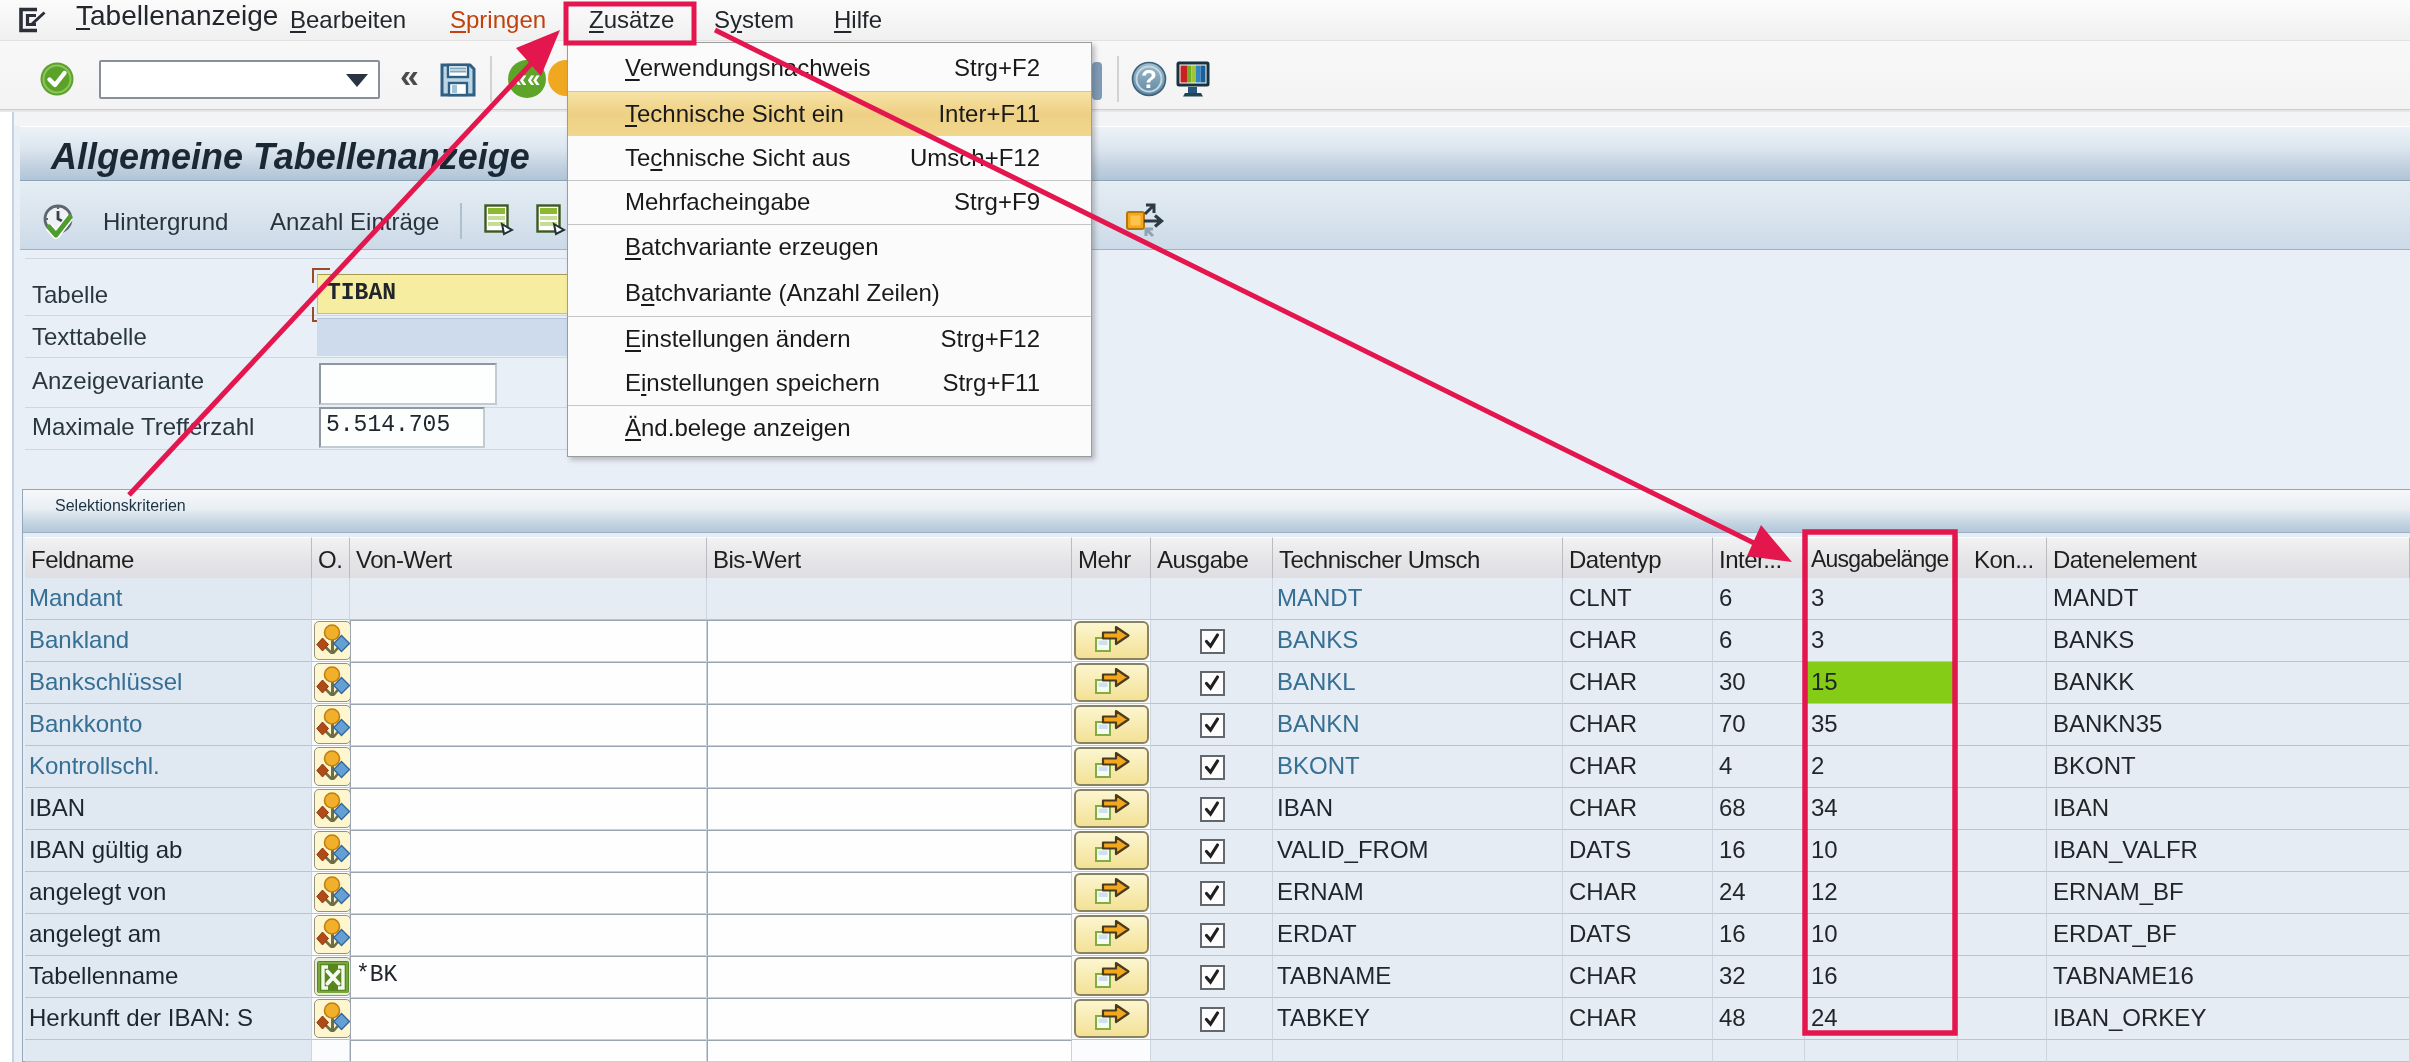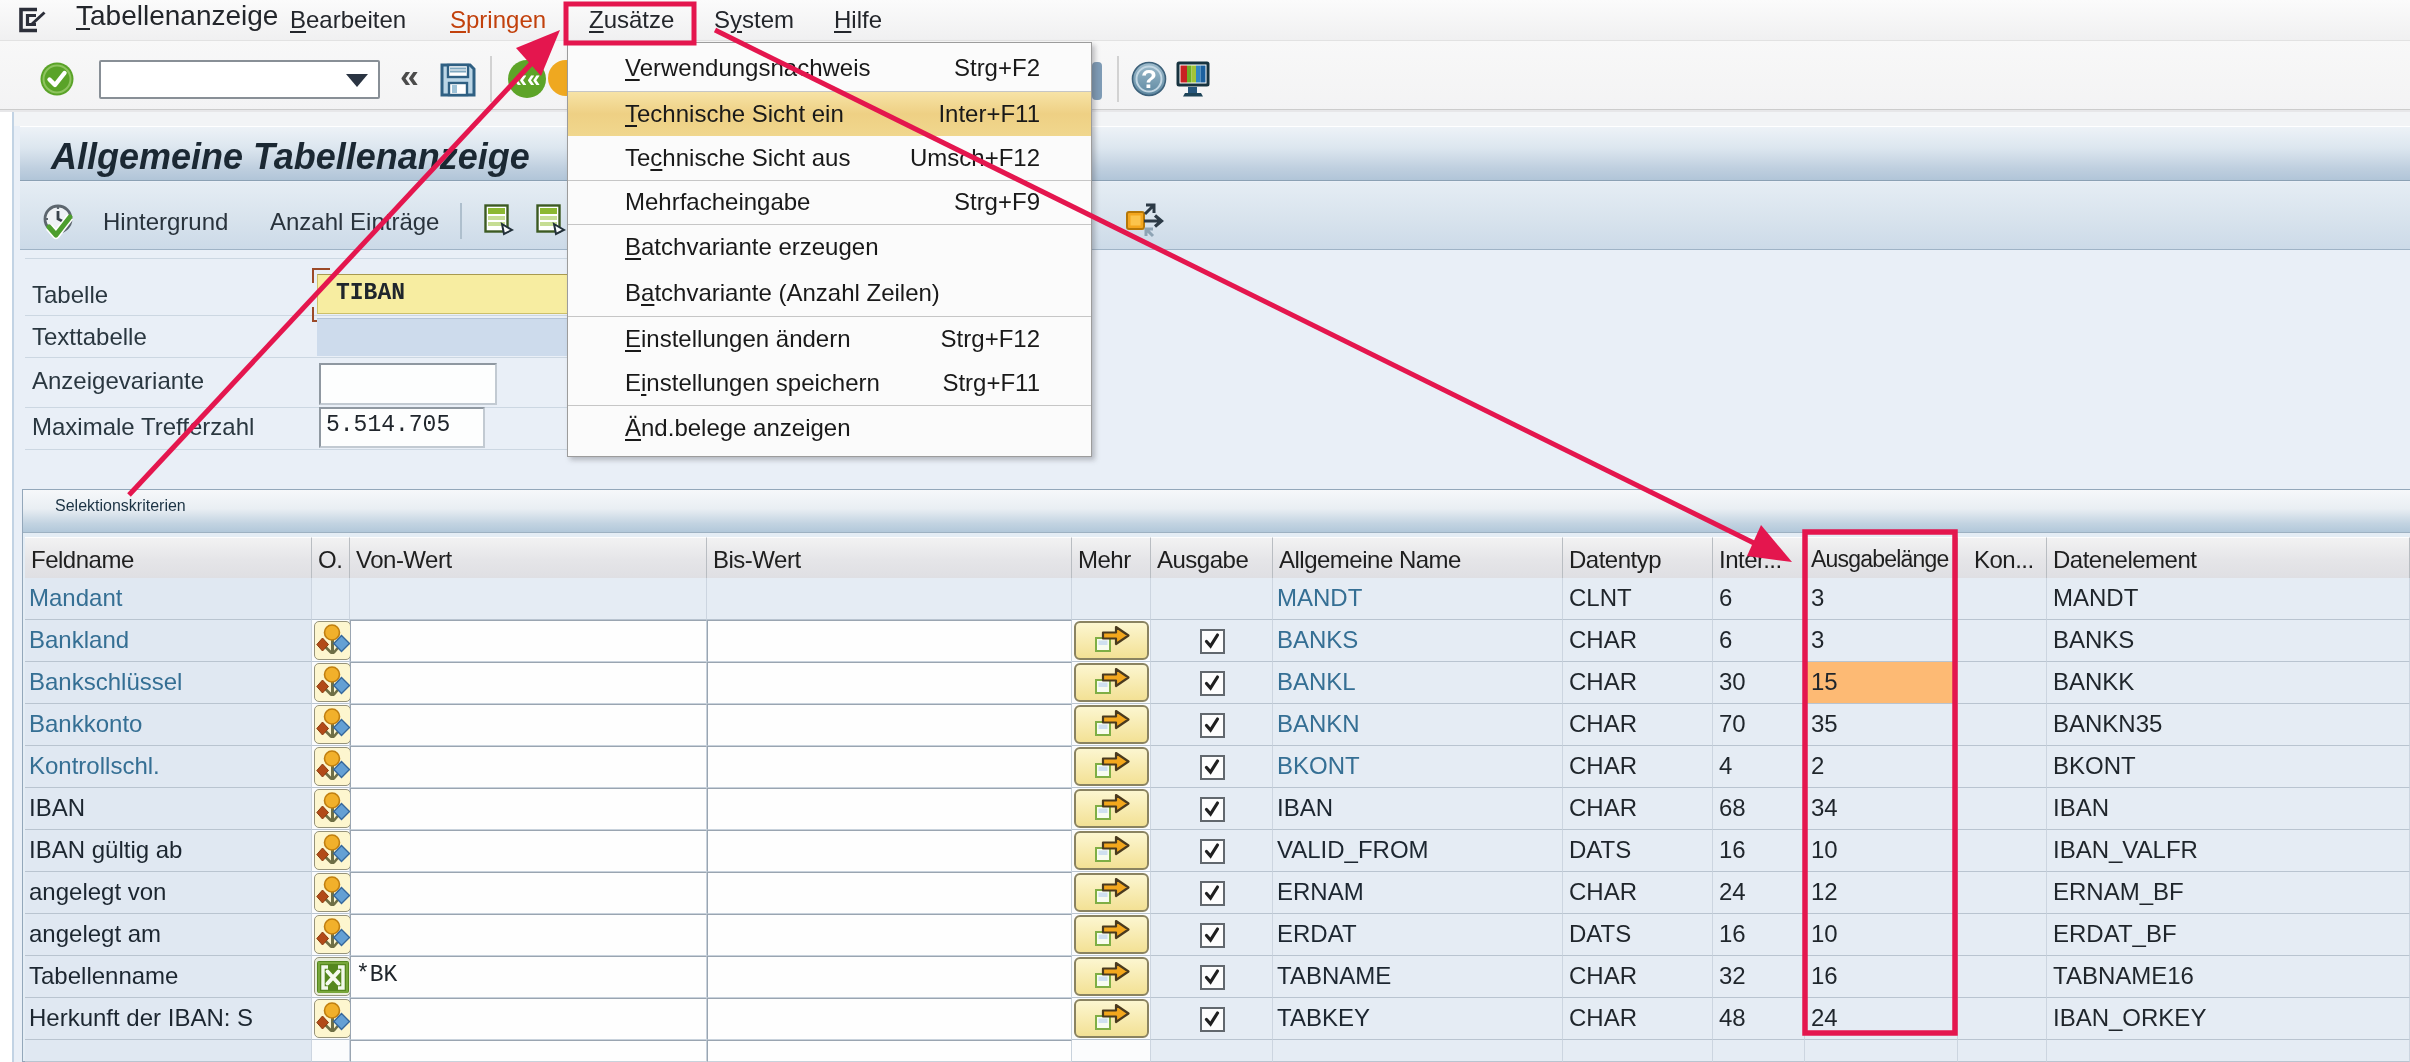--- a/index.html
+++ b/index.html
@@ -110,21 +110,21 @@
 <div class="abs" style="left:25px;top:258px;width:1060px;height:1px;background:#ccd7e2;"></div>
 <div class="abs" style="left:25px;top:315px;width:1060px;height:1px;background:#ccd7e2;"></div>
 <div class="abs" style="left:25px;top:357px;width:1060px;height:1px;background:#ccd7e2;"></div>
 <div class="abs" style="left:25px;top:407px;width:1060px;height:1px;background:#ccd7e2;"></div>
 <div class="abs" style="left:25px;top:449px;width:1060px;height:1px;background:#ccd7e2;"></div>
 <div class="lbl" style="left:32px;top:281px;">Tabelle</div>
 <div class="lbl" style="left:32px;top:323px;">Texttabelle</div>
 <div class="lbl" style="left:32px;top:367px;">Anzeigevariante</div>
 <div class="lbl" style="left:32px;top:413px;">Maximale Trefferzahl</div>
 <div class="abs" style="left:317px;top:274px;width:700px;height:40px;background:#f7eda1;border:1px solid #cdc06a;border-top-color:#a89a50;box-sizing:border-box;"></div>
-<div class="abs mono" style="left:336px;top:280px;font-size:23px;font-weight:600;color:#20262c;">TIBAN</div>
+<div class="abs mono" style="left:327px;top:280px;font-size:23px;font-weight:600;color:#20262c;">TIBAN</div>
 <div class="abs" style="left:312px;top:268px;width:16px;height:13px;border-left:2.5px solid #9c4a28;border-top:2.5px solid #9c4a28;"></div>
 <div class="abs" style="left:312px;top:307px;width:16px;height:13px;border-left:2.5px solid #9c4a28;border-bottom:2.5px solid #9c4a28;"></div>
 <div class="abs" style="left:317px;top:318px;width:700px;height:38px;background:#cddbec;border-top:1px solid #b3c4d8;box-sizing:border-box;"></div>
 <div class="abs" style="left:319px;top:363px;width:178px;height:42px;background:#fdfefe;border:2px solid #8f98a1;border-right-color:#c2cad2;border-bottom-color:#c2cad2;box-sizing:border-box;"></div>
 <div class="abs" style="left:319px;top:407px;width:166px;height:41px;background:#fdfefe;border:2px solid #8f98a1;border-right-color:#c2cad2;border-bottom-color:#c2cad2;box-sizing:border-box;"></div>
 <div class="abs mono" style="left:326px;top:412px;font-size:23px;color:#20262c;">5.514.705</div>
 <div class="abs" style="left:22px;top:489px;width:2388px;height:573px;border:1px solid #93a7ba;border-right:none;box-sizing:border-box;background:#e4edf5;"></div>
 <div class="abs" style="left:23px;top:490px;width:2387px;height:43px;background:linear-gradient(#f6f8fa,#e9eef3 45%,#c2d3e1 80%,#b2c8da);border-bottom:1px solid #9db1c2;box-sizing:border-box;"></div>
 <div class="abs" style="left:55px;top:497px;font-size:16px;color:#1c3344;">Selektionskriterien</div>
 <div class="hcell" style="left:25px;width:287px;">
@@ -139,21 +139,21 @@
 <div class="hcell" style="left:707px;width:365px;">
     <div class="htxt" style="">Bis-Wert</div>
   </div>
 <div class="hcell" style="left:1072px;width:79px;">
     <div class="htxt" style="">Mehr</div>
   </div>
 <div class="hcell" style="left:1151px;width:122px;">
     <div class="htxt" style="">Ausgabe</div>
   </div>
 <div class="hcell" style="left:1273px;width:290px;">
-    <div class="htxt" style="">Allgemeine Name</div>
+    <div class="htxt" style="">Technischer Umsch</div>
   </div>
 <div class="hcell" style="left:1563px;width:150px;">
     <div class="htxt" style="">Datentyp</div>
   </div>
 <div class="hcell" style="left:1713px;width:92px;">
     <div class="htxt" style="">Inter...</div>
   </div>
 <div class="hcell" style="left:1805px;width:153px;">
     <div class="htxt" style="font-size:23px;letter-spacing:-0.8px;">Ausgabelänge</div>
   </div>
@@ -221,21 +221,21 @@
 <rect x="8.5" y="17.5" width="9" height="4.5" fill="#cfe0f0"></rect>
 <path d="M13 9.5 L26 9.5 L26 4 L38.5 12.5 L26 21 L26 15.5 L13 15.5 Z" fill="#f3a71d" stroke="#4a3a1e" stroke-width="2.2" stroke-linejoin="round"></path>
 </svg></div>
 <div class="cell" style="left:1151px;top:662px;width:122px;height:42px;background:#e5ecf4;"></div>
 <div class="abs" style="left:1200px;top:671px;width:25px;height:25px;background:#fdfdfd;border:2.5px solid #62686e;box-sizing:border-box;"><svg width="20" height="20" viewBox="0 0 20 20">
       <path d="M4.5 10.5 L8.5 15 L15.5 4" stroke="#1f1f1f" stroke-width="3.2" fill="none" stroke-linecap="round"></path>
     </svg></div>
 <div class="cell" style="left:1273px;top:662px;width:290px;height:42px;background:#e5ecf4;color:#356f94;padding:6px 0 0 4px;">BANKL</div>
 <div class="cell" style="left:1563px;top:662px;width:150px;height:42px;background:#e5ecf4;color:#1f252b;padding:6px 0 0 6px;">CHAR</div>
 <div class="cell" style="left:1713px;top:662px;width:92px;height:42px;background:#e5ecf4;color:#1f252b;padding:6px 0 0 6px;">30</div>
-<div class="cell" style="left:1805px;top:662px;width:153px;height:42px;background:#fdba74;color:#1f252b;padding:6px 0 0 6px;">15</div>
+<div class="cell" style="left:1805px;top:662px;width:153px;height:42px;background:#84cc16;color:#1f252b;padding:6px 0 0 6px;">15</div>
 <div class="cell" style="left:1958px;top:662px;width:89px;height:42px;background:#e5ecf4;color:#1f252b;padding:6px 0 0 6px;"></div>
 <div class="cell" style="left:2047px;top:662px;width:363px;height:42px;background:#e5ecf4;color:#1f252b;padding:6px 0 0 6px;">BANKK</div>
 <div class="cell" style="left:25px;top:704px;width:287px;height:42px;background:#e0e8f2;color:#356f94;padding:6px 0 0 4px;">Bankkonto</div>
 <div class="cell" style="left:312px;top:704px;width:38px;height:42px;background:#fbfcfd;"></div>
 <div class="abs" style="left:314px;top:705px;width:37px;height:39px;background:#fdf6cf;border:1.5px solid #96937a;border-radius:5px;box-sizing:border-box;padding:1px 0 0 1px;"><svg width="34" height="36" viewBox="0 0 34 36">
 <path d="M16.5 15 L16.5 31" stroke="#6f6f45" stroke-width="3" fill="none"></path>
 <path d="M7.5 22 L15.5 30" stroke="#6f6f45" stroke-width="2.6" fill="none"></path>
 <path d="M26 20 L17.5 30" stroke="#6f6f45" stroke-width="2.6" fill="none"></path>
 <circle cx="16" cy="9.5" r="7.5" fill="#f1b02b" stroke="#c07f10" stroke-width="1.6"></circle>
 <path d="M6.5 15 L12.5 21.5 L6.5 28 L0.8 21.5 Z" fill="#b24a18" stroke="#8a3a0e" stroke-width="1"></path>

